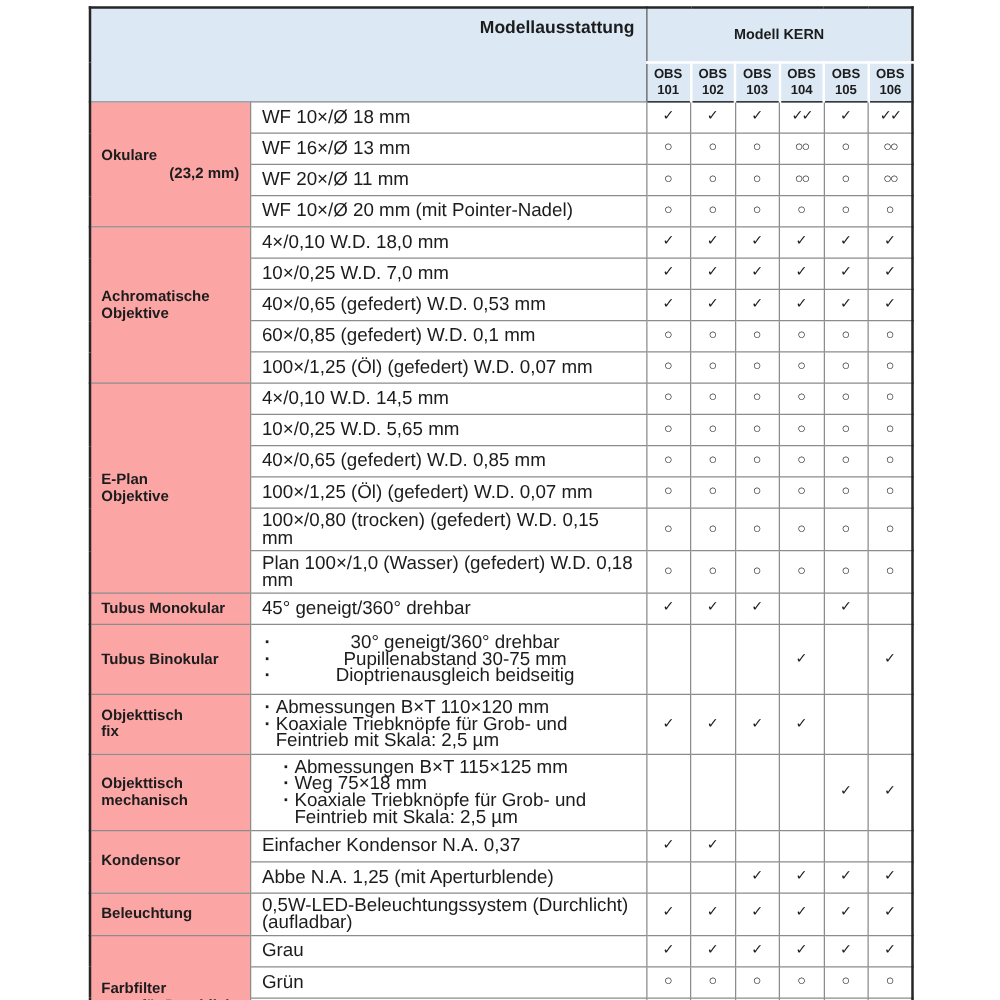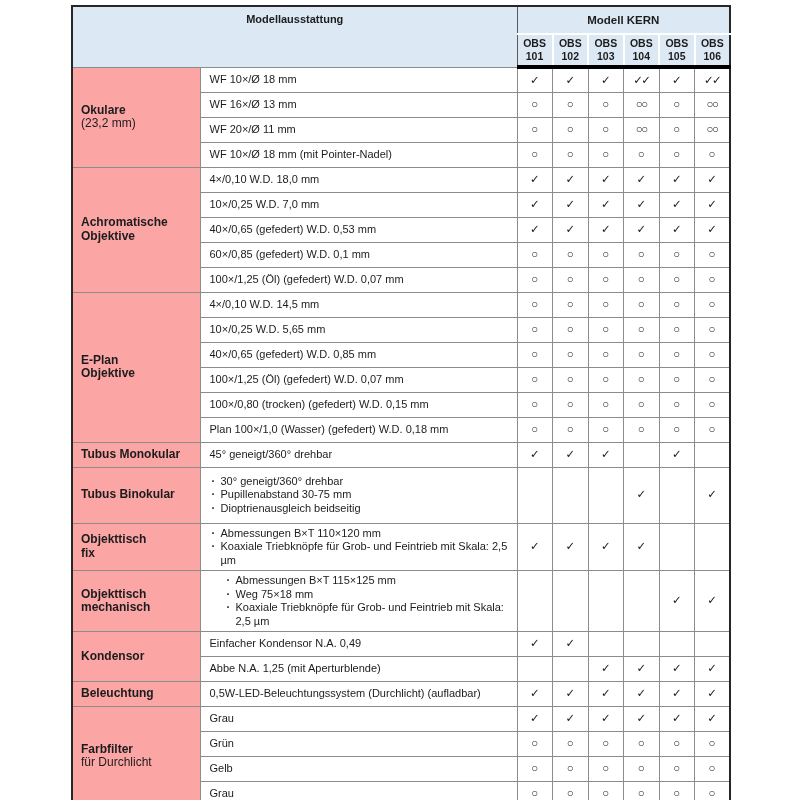--- a/index.html
+++ b/index.html
@@ -15,48 +15,48 @@
     position: absolute; left: 71px; top: 5px;
     width: 658px;
     border-collapse: collapse;
     table-layout: fixed;
     border: 2px solid #262626;
   }
   th, td { border: 1px solid #8c8c8c; padding: 0; }
 
   thead th { background: #dce9f5; }
   th.h-left {
-    text-align: center; vertical-align: top;
-    padding: 6px 9px; font-size: 11px; font-weight: bold;
+    text-align: right; vertical-align: top;
+    padding: 6px 9px; font-size: 14px; font-weight: bold;
     border-right: 1px solid #5a5a5a;
   }
   th.h-kern {
-    font-size: 11.5px; font-weight: bold; height: 28px;
+    font-size: 11.5px; font-weight: bold; height: 44px;
     border-bottom: 2px solid #ffffff;
     border-left: 1px solid #5a5a5a;
   }
   th.h-obs {
     font-size: 10.5px; font-weight: bold; line-height: 12.5px;
     padding: 2px 0 3px;
     border-left: 2px solid #ffffff;
-    border-bottom: 4px solid #000000;
+    border-bottom: 1px solid #000000;
     height: 29px;
   }
   th.h-obs.first { border-left: 1px solid #5a5a5a; }
 
   tbody th.grp {
     background: #fca5a5;
     font-size: 12px; font-weight: bold;
     text-align: left; vertical-align: middle;
     padding: 3px 8px; line-height: 13.5px;
   }
-  tbody th.grp .sub { font-weight: normal; }
+  tbody th.grp .sub { font-weight: bold; text-align: right; }
 
   td.feat {
-    font-size: 11px; text-align: left; vertical-align: middle;
+    font-size: 15px; text-align: left; vertical-align: middle;
     padding: 3px 9px; line-height: 13.5px; height: 25px;
   }
   td.feat .bullet { position: relative; padding-left: 11px; }
   td.feat .bullet::before { content: "\00B7"; position: absolute; left: 2px; font-weight: bold; }
 
   td.mark {
     text-align: center; vertical-align: middle;
     font-size: 11.5px; line-height: 1;
     padding: 2px 0;
   }
@@ -142,21 +142,21 @@
           </td>
           <td class="mark">○</td>
           <td class="mark">○</td>
           <td class="mark">○</td>
           <td class="mark dbl">○○</td>
           <td class="mark">○</td>
           <td class="mark dbl">○○</td>
         </tr>
         <tr>
           <td class="feat">
-            <div>WF 10×/Ø 18 mm (mit Pointer-Nadel)</div>
+            <div>WF 10×/Ø 20 mm (mit Pointer-Nadel)</div>
           </td>
           <td class="mark">○</td>
           <td class="mark">○</td>
           <td class="mark">○</td>
           <td class="mark">○</td>
           <td class="mark">○</td>
           <td class="mark">○</td>
         </tr>
         <tr>
           <th class="grp" rowspan="5">
@@ -298,21 +298,21 @@
           <td class="mark">✓</td>
           <td class="mark">✓</td>
           <td class="mark"></td>
           <td class="mark">✓</td>
           <td class="mark"></td>
         </tr>
         <tr>
           <th class="grp" rowspan="1">
             <div>Tubus Binokular</div>
           </th>
-          <td class="feat" style="height: 56px;">
+          <td class="feat" style="height: 56px; text-align: center;">
             <div class="bullet">30° geneigt/360° drehbar</div>
             <div class="bullet">Pupillenabstand 30-75 mm</div>
             <div class="bullet">Dioptrienausgleich beidseitig</div>
           </td>
           <td class="mark"></td>
           <td class="mark"></td>
           <td class="mark"></td>
           <td class="mark">✓</td>
           <td class="mark"></td>
           <td class="mark">✓</td>
@@ -348,21 +348,21 @@
           <td class="mark"></td>
           <td class="mark"></td>
           <td class="mark">✓</td>
           <td class="mark">✓</td>
         </tr>
         <tr>
           <th class="grp" rowspan="2">
             <div>Kondensor</div>
           </th>
           <td class="feat">
-            <div>Einfacher Kondensor N.A. 0,49</div>
+            <div>Einfacher Kondensor N.A. 0,37</div>
           </td>
           <td class="mark">✓</td>
           <td class="mark">✓</td>
           <td class="mark"></td>
           <td class="mark"></td>
           <td class="mark"></td>
           <td class="mark"></td>
         </tr>
         <tr>
           <td class="feat">

